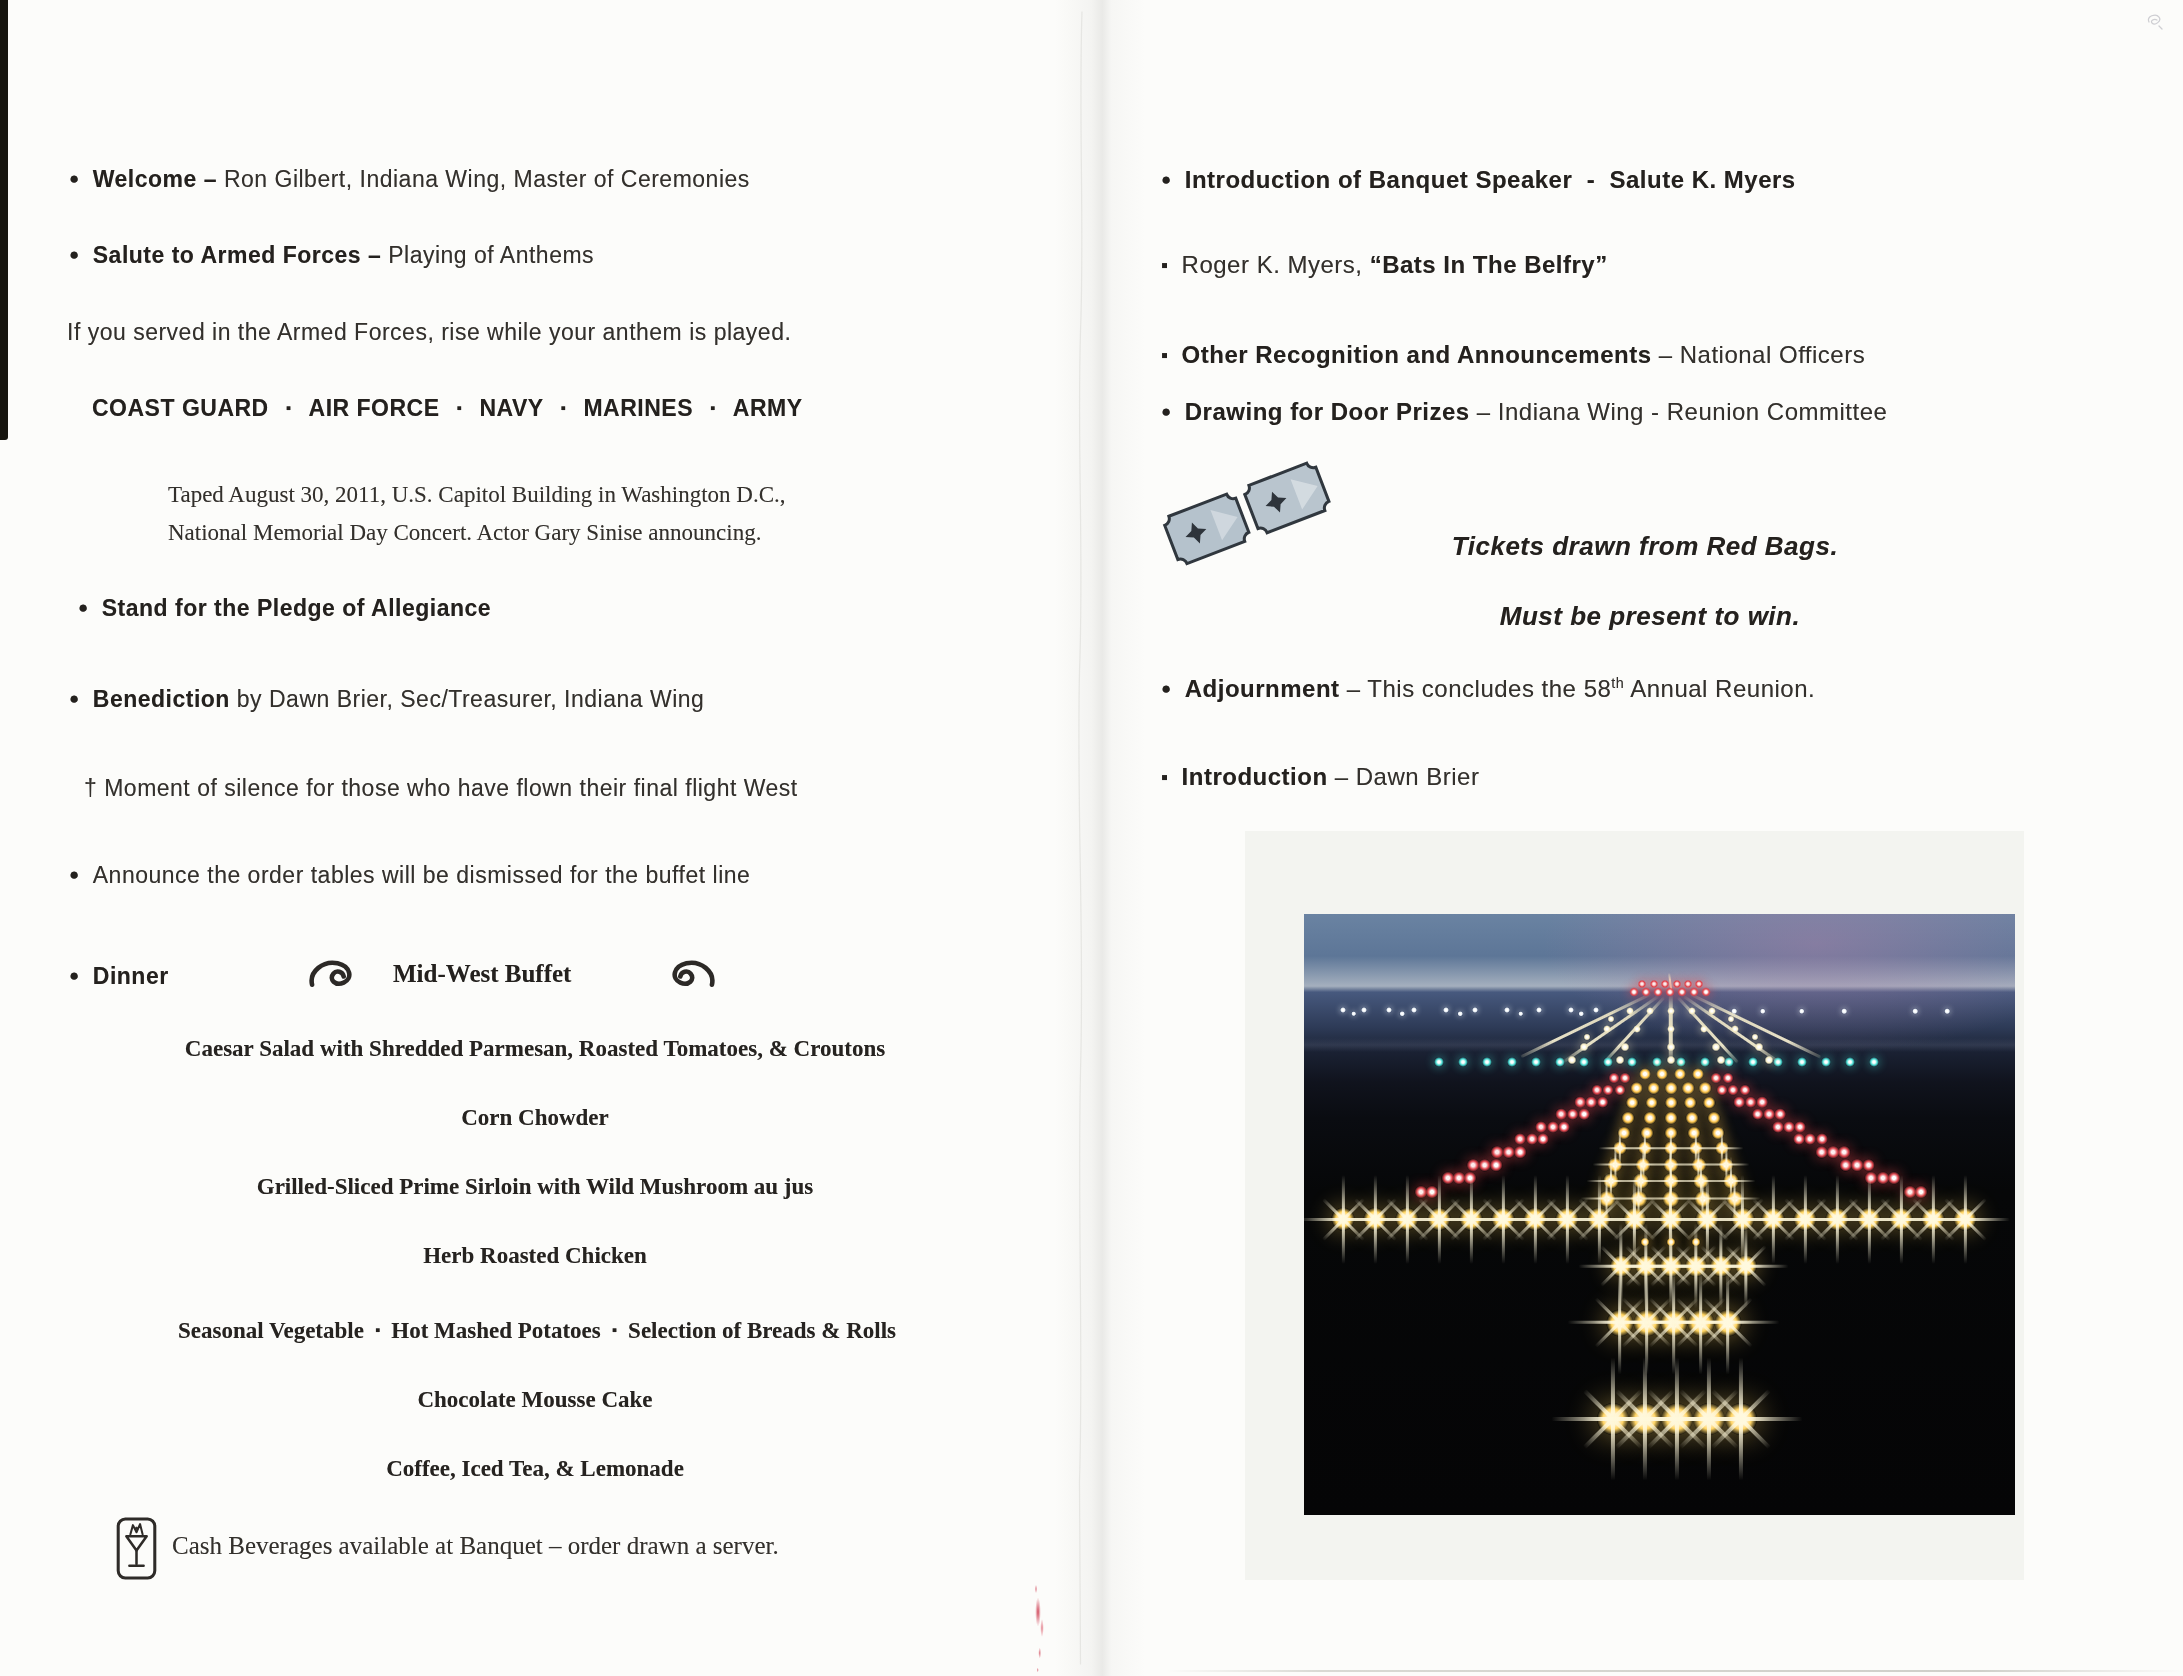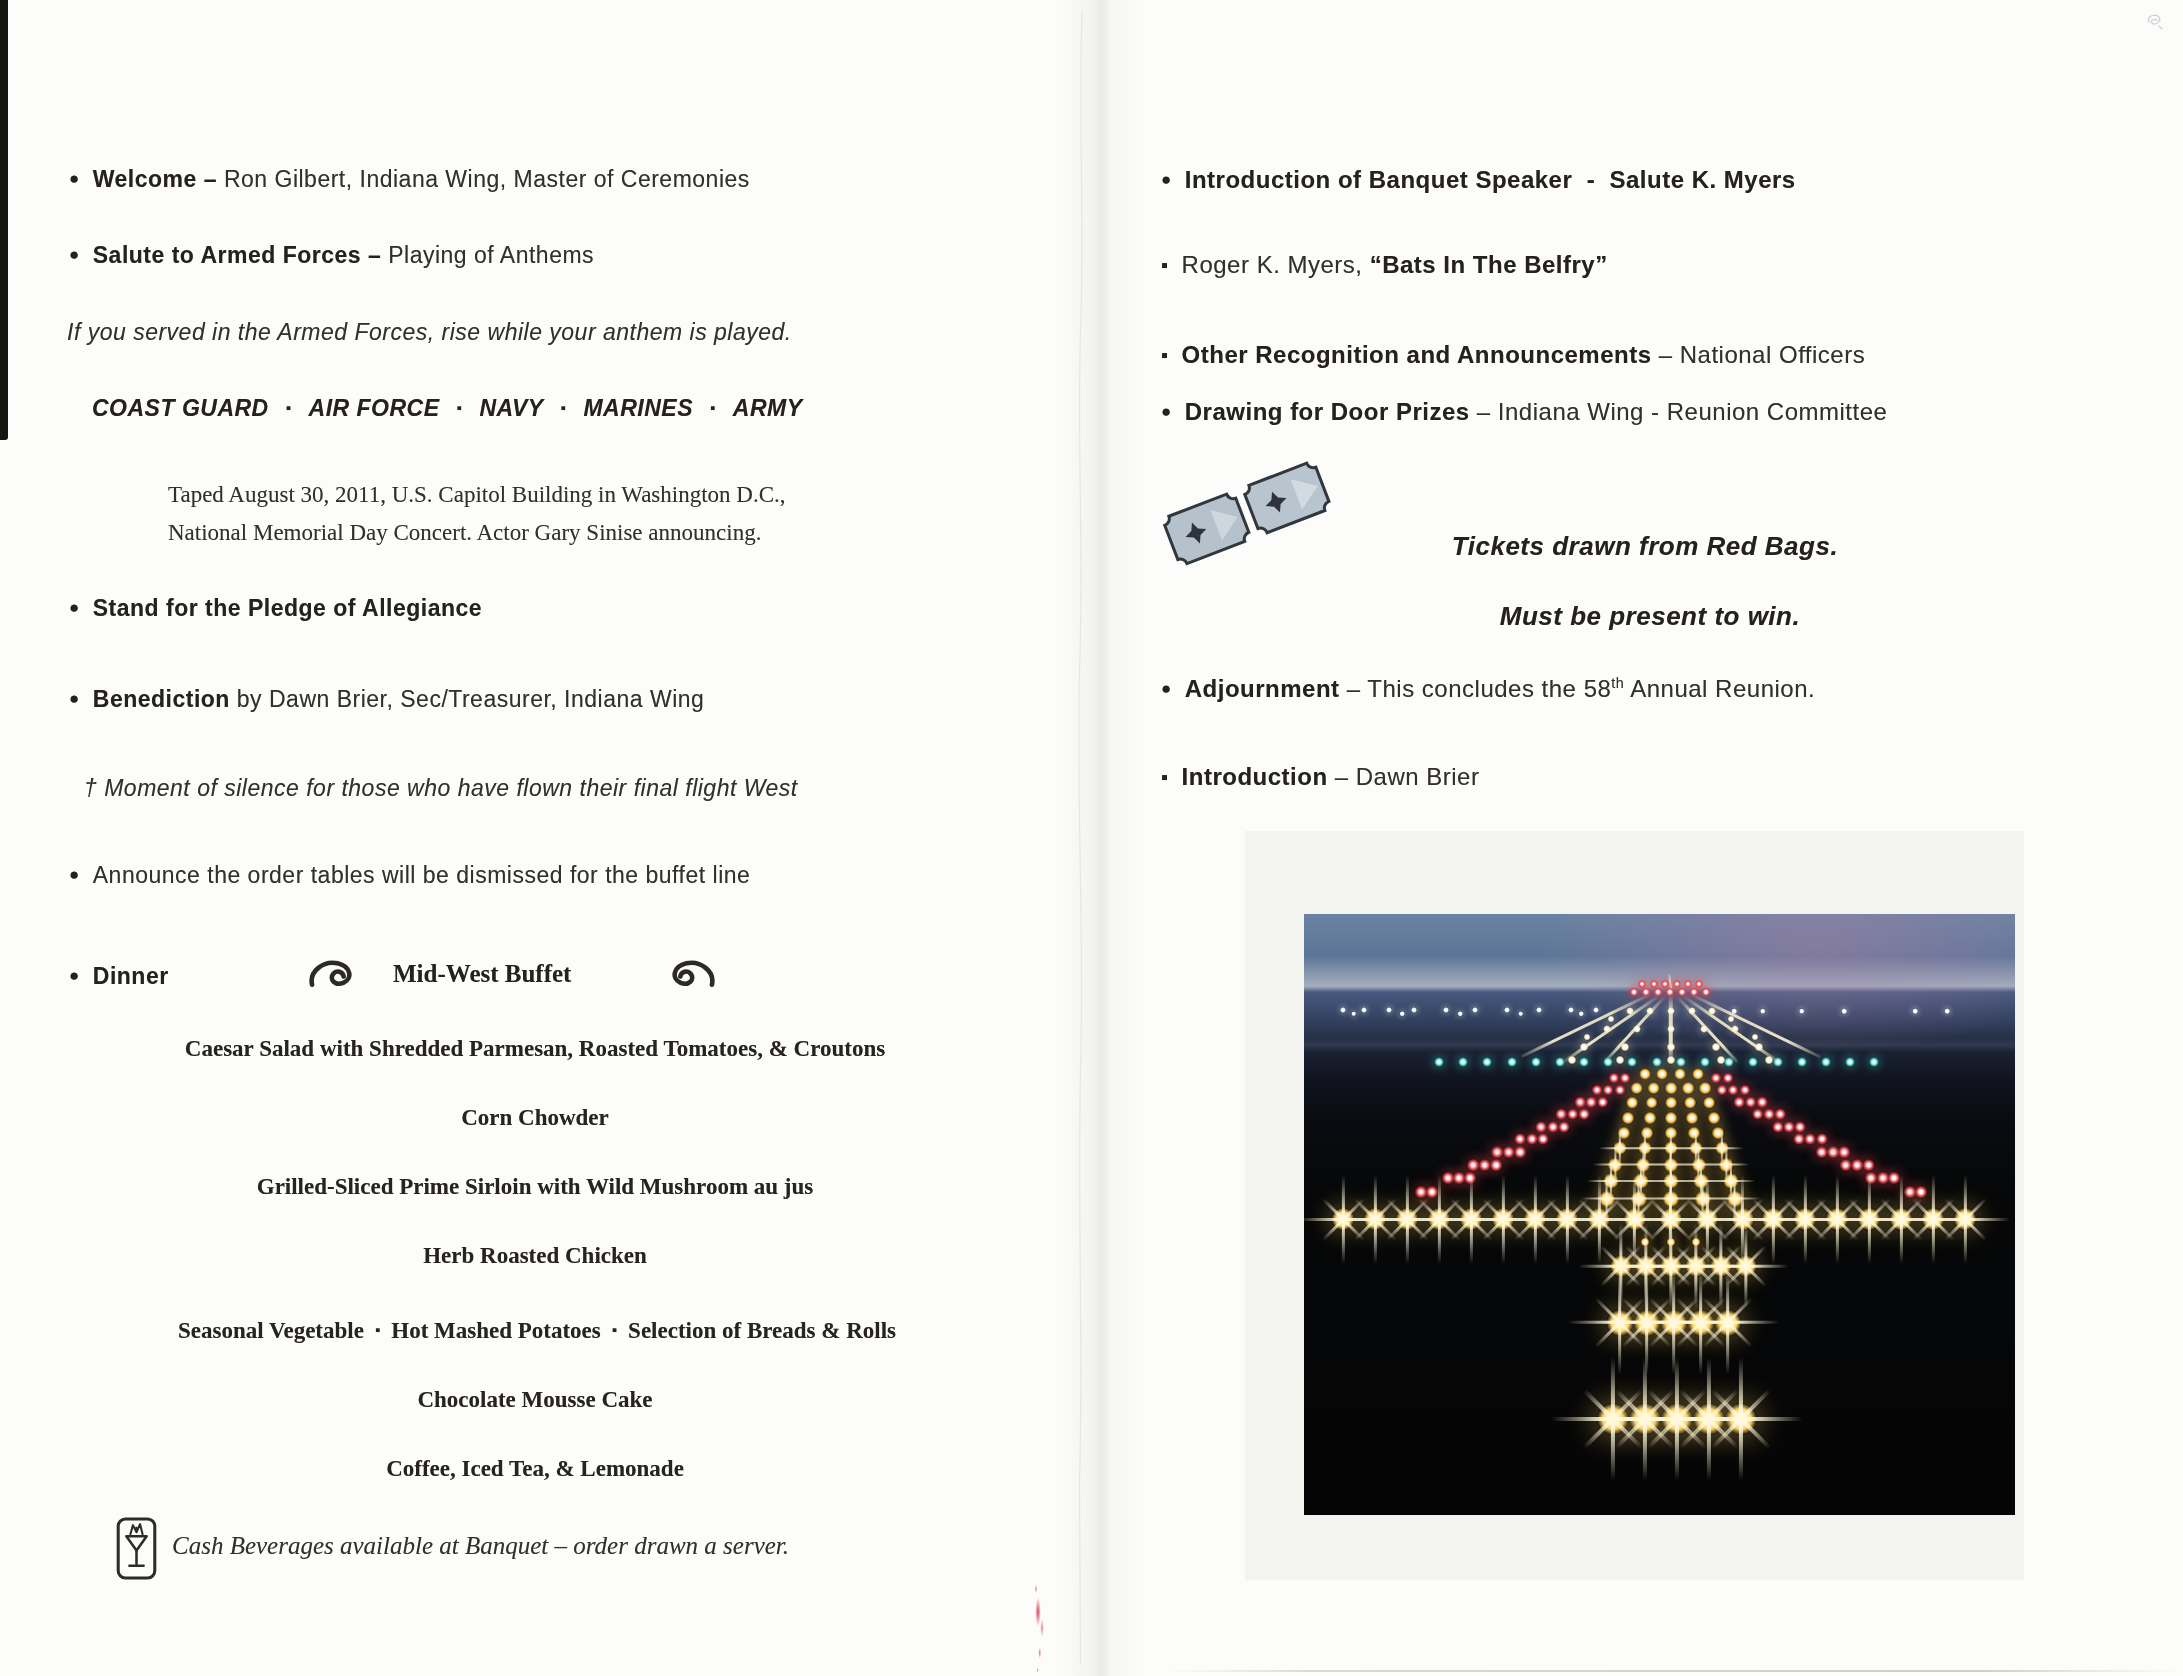--- a/index.html
+++ b/index.html
@@ -4,21 +4,21 @@
 <style>
   html,body{margin:0;padding:0;}
   body{width:2183px;height:1676px;position:relative;overflow:hidden;
        background:#fcfcfa;font-family:"Liberation Sans",sans-serif;color:#33302c;}
   .abs{position:absolute;white-space:nowrap;}
   .sans{font-family:"Liberation Sans",sans-serif;font-size:23px;letter-spacing:0.5px;
         text-shadow:0 0 0.5px rgba(45,42,40,.35);}
   .sansR{font-size:24px;}
   .serif{font-family:"Liberation Serif",serif;font-size:23px;text-shadow:0 0 0.5px rgba(45,42,40,.3);}
   .b{font-weight:700;color:#24211e;}
-  .it{font-style:italic;text-align:center;}
+  .it{text-align:center;}
   .bullet{display:inline-block;font-size:17px;vertical-align:3px;margin-right:13px;color:#24211e;}
   .sqbullet{display:inline-block;font-size:20px;vertical-align:1px;margin-right:13px;color:#24211e;}
   .branch-sep{display:inline-block;font-size:15px;vertical-align:3px;margin:0 17px;color:#24211e;}
   .menu{font-family:"Liberation Serif",serif;font-weight:700;font-size:23px;color:#262320;
         transform:translateX(-50%);text-shadow:0 0 0.5px rgba(45,42,40,.3);}
   .menu .sep{font-size:15px;vertical-align:3px;margin:0 11px;}
   .center{transform:translateX(-50%);}
   .notes{font-size:26px;font-weight:700;font-style:italic;color:#24211e;}
   sup{font-size:60%;}
   
@@ -78,21 +78,21 @@
 
   <div class="abs sans it" style="left:67px;top:319px">If you served in the Armed Forces, rise while your anthem is played.</div>
 
   <div class="abs sans b it" style="left:92px;top:395px">
     <span>COAST GUARD</span><span class="branch-sep">▪</span><span>AIR FORCE</span><span class="branch-sep">▪</span><span>NAVY</span><span class="branch-sep">▪</span><span>MARINES</span><span class="branch-sep">▪</span><span>ARMY</span>
   </div>
 
   <div class="abs serif" style="left:168px;top:482px">Taped August 30, 2011, U.S. Capitol Building in Washington D.C.,</div>
   <div class="abs serif" style="left:168px;top:520px">National Memorial Day Concert.  Actor Gary Sinise announcing.</div>
 
-  <div class="abs sans" style="left:69px;top:595px">
+  <div class="abs sans" style="left:78px;top:595px">
     <span class="bullet">●</span><span class="b">Stand for the Pledge of Allegiance</span>
   </div>
 
   <div class="abs sans" style="left:69px;top:686px">
     <span class="bullet">●</span><span class="b">Benediction</span><span> by Dawn Brier, Sec/Treasurer, Indiana Wing</span>
   </div>
 
   <div class="abs sans it" style="left:84px;top:775px">† Moment of silence for those who have flown their final flight West</div>
 
   <div class="abs sans" style="left:69px;top:862px">

